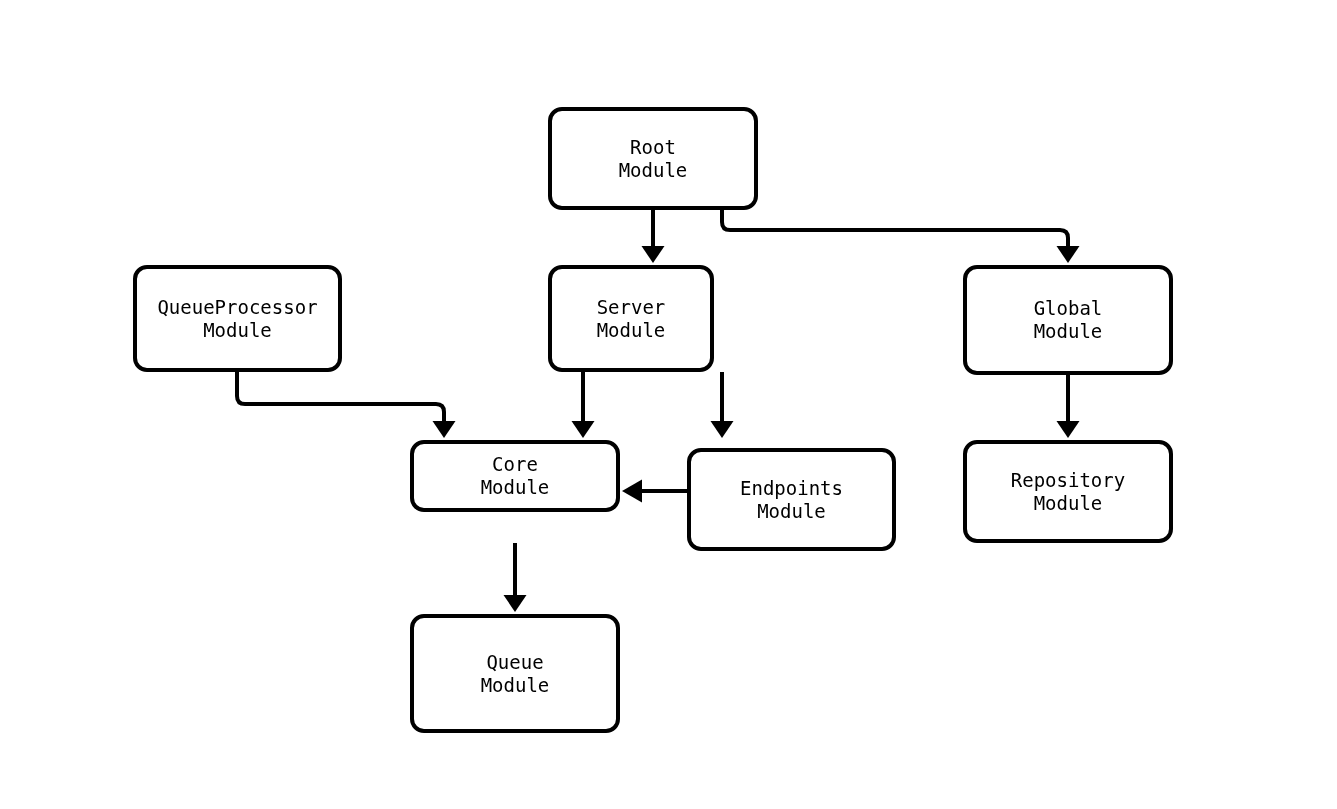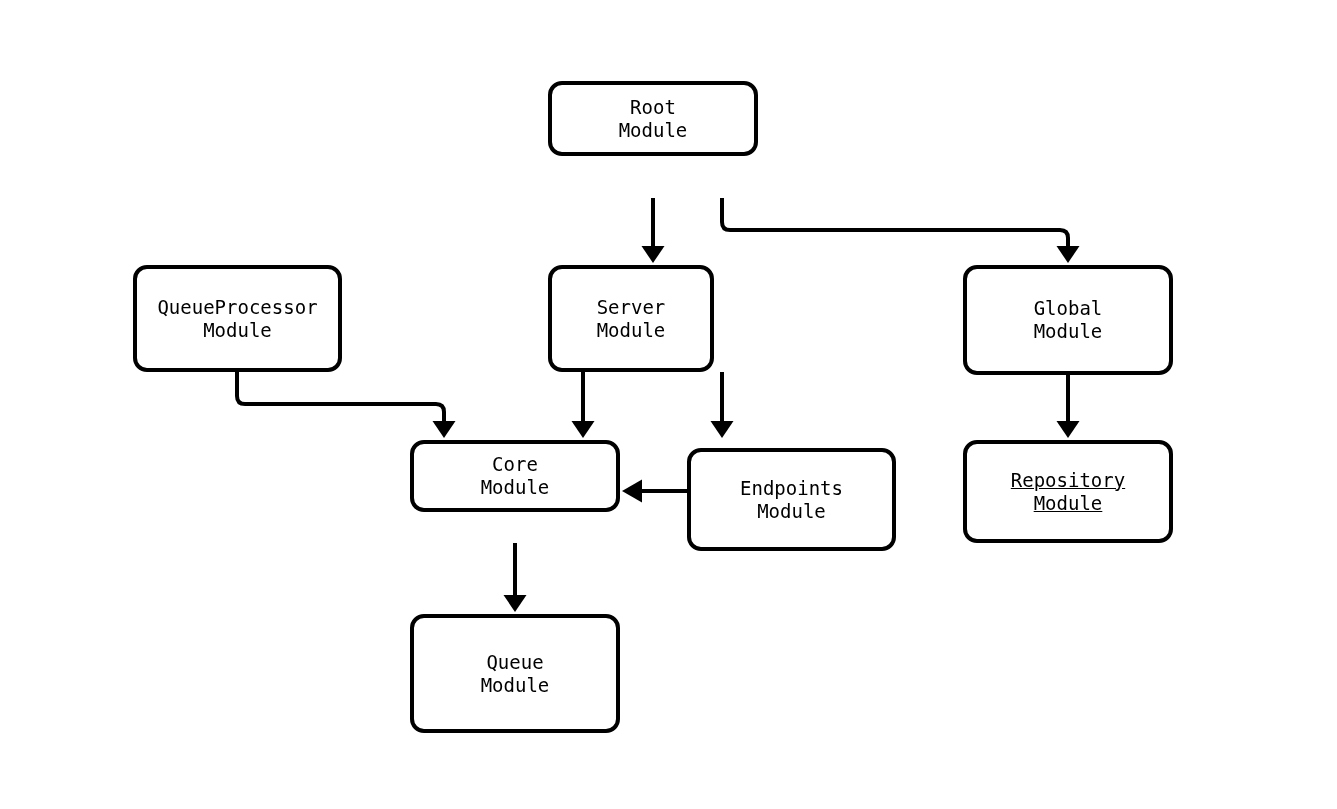--- a/index.html
+++ b/index.html
@@ -92,21 +92,21 @@
       <path d="M 1068 372 L 1068 423" fill="none" stroke="#000000" stroke-width="4" stroke-linecap="butt"></path>
       <path d="M 1056.5 421 L 1079.5 421 L 1068 438 Z" fill="#000000"></path>
     </g>
 
     <g>
       <path d="M 515 543 L 515 597" fill="none" stroke="#000000" stroke-width="4" stroke-linecap="butt"></path>
       <path d="M 503.5 595 L 526.5 595 L 515 612 Z" fill="#000000"></path>
     </g>
   </svg>
 
-  <div class="node-box" id="node-root" style="left: 548px; top: 81px; width: 210px; height: 75px;">
+  <div class="node-box" id="node-root" style="left: 548px; top: 107px; width: 210px; height: 103px;">
     <span class="node-label-line">Root</span>
     <span class="node-label-line">Module</span>
   </div>
 
   <div class="node-box" id="node-queueprocessor" style="left: 133px; top: 265px; width: 209px; height: 107px;">
     <span class="node-label-line">QueueProcessor</span>
     <span class="node-label-line">Module</span>
   </div>
 
   <div class="node-box" id="node-server" style="left: 548px; top: 265px; width: 166px; height: 107px;">
@@ -122,21 +122,21 @@
   <div class="node-box" id="node-core" style="left: 410px; top: 440px; width: 210px; height: 72px;">
     <span class="node-label-line">Core</span>
     <span class="node-label-line">Module</span>
   </div>
 
   <div class="node-box" id="node-endpoints" style="left: 687px; top: 440px; width: 209px; height: 103px; margin-top: 8px;">
     <span class="node-label-line">Endpoints</span>
     <span class="node-label-line">Module</span>
   </div>
 
-  <div class="node-box" id="node-repository" style="left: 963px; top: 440px; width: 210px; height: 103px; text-decoration: underline;">
+  <div class="node-box" id="node-repository" style="left: 963px; top: 440px; width: 210px; height: 103px;">
     <span class="node-label-line">Repository</span>
     <span class="node-label-line">Module</span>
   </div>
 
   <div class="node-box" id="node-queue" style="left: 410px; top: 614px; width: 210px; height: 119px;">
     <span class="node-label-line">Queue</span>
     <span class="node-label-line">Module</span>
   </div>
 
 </div>

